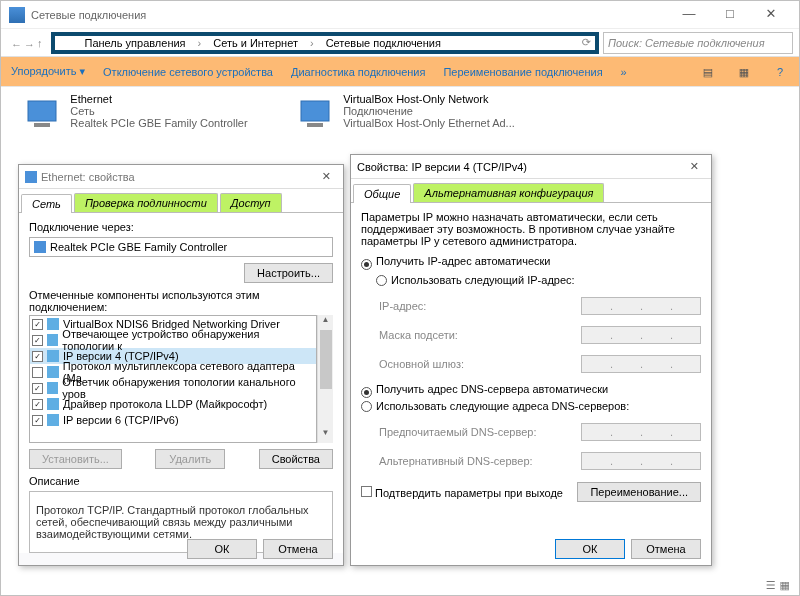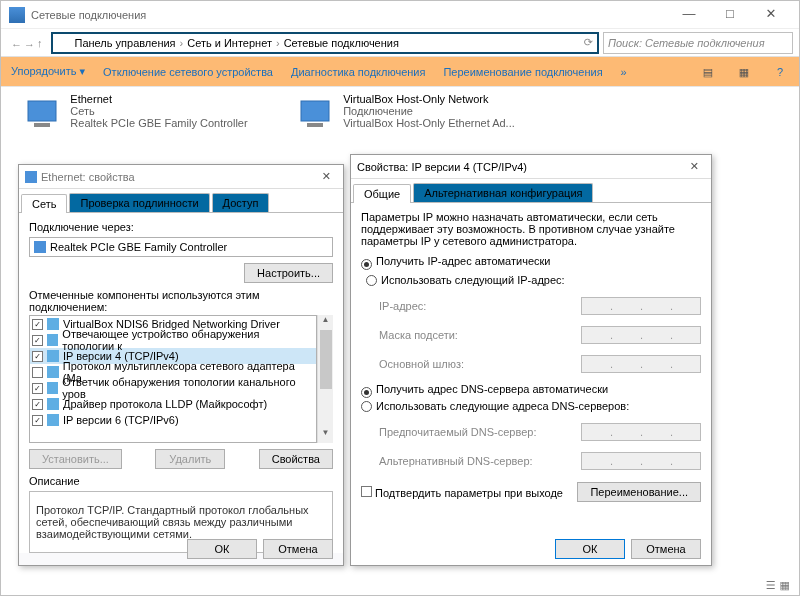--- a/index.html
+++ b/index.html
@@ -5,41 +5,41 @@
 * { box-sizing: border-box; margin: 0; padding: 0; font-family: "Segoe UI", Tahoma, sans-serif; font-size: 11px; }
 body { background: #fff; width: 800px; height: 596px; overflow: hidden; position: relative; }
 .main-window { width: 800px; height: 596px; background: #fff; border: 1px solid #c0c0c0; }
 .titlebar { height: 28px; display: flex; align-items: center; padding: 0 8px; background: #fff; border-bottom: 1px solid #eee; }
 .titlebar .icon-app { width: 16px; height: 16px; background: linear-gradient(#4a90d9, #2e6fb3); margin-right: 6px; }
 .titlebar .title { flex: 1; color: #666; }
 .winbtns { display: flex; gap: 1px; }
 .winbtn { width: 40px; height: 20px; text-align: center; line-height: 18px; color: #555; font-size: 13px; }
 .addrbar { height: 28px; display: flex; align-items: center; padding: 2px 6px; gap: 4px; border-bottom: 1px solid #e0e0e0; }
 .navarrows { display: flex; gap: 2px; color: #888; padding: 0 4px; }
-.addr-box { flex: 1; height: 22px; border: 2px solid #0c4a6e; display: flex; align-items: center; padding: 0 4px; gap: 4px; }
+.addr-box { flex: 1; height: 22px; border: 4px solid #0c4a6e; display: flex; align-items: center; padding: 0 4px; gap: 12px; }
 .addr-crumb { color: #000; }
 .addr-sep { color: #888; }
 .search-box { width: 190px; height: 22px; border: 1px solid #c0c0c0; display: flex; align-items: center; padding: 0 4px; color: #888; font-style: italic; }
 .cmdbar { height: 30px; display: flex; align-items: center; padding: 0 10px; gap: 18px; background: #fdba74; border-bottom: 1px solid #e5e5e5; }
 .cmdbar a { color: #1a6fbd; text-decoration: none; }
 .cmdbar .spacer { flex: 1; }
 .viewicon { width: 18px; height: 18px; display: inline-block; line-height: 18px; text-align: center; color: #555; }
 .content { position: relative; padding: 6px 10px; height: 110px; display: flex; gap: 20px; }
 .conn-item { display: flex; gap: 6px; width: 250px; justify-content: center; }
 .conn-icon { width: 40px; height: 40px; }
 .conn-icon svg { width: 40px; height: 40px; }
 .conn-text .t1 { font-weight: 400; }
 .conn-text .t2, .conn-text .t3 { color: #606060; }
 
 .dlg { position: absolute; background: #fff; border: 1px solid #999; box-shadow: 2px 2px 6px rgba(0,0,0,0.25); }
 .dlg-eth { left: 18px; top: 164px; width: 326px; height: 402px; background: #f9f9fb; }
 .dlg-titlebar { background: #fff; height: 24px; display: flex; align-items: center; padding: 0 6px; gap: 4px; border-bottom: 1px solid #ddd; color: #777; }
 .dlg-titlebar .x { margin-left: auto; color: #555; padding: 0 6px;}
-.tabstrip { display: flex; background: #fff; border-bottom: 1px solid #bbb; padding: 4px 2px 0 2px; }
-.tab { border: 1px solid #bbb; border-bottom: none; padding: 3px 10px; background: #0369a1; margin-right: 2px; border-radius: 2px 2px 0 0; }
+.tabstrip { display: flex; background: #fff; border-bottom: 1px solid #bbb; padding: 4px 2px 0 2px; font-style: italic; }
+.tab { border: 1px solid #bbb; border-bottom: none; padding: 3px 10px; background: #bef264; margin-right: 2px; border-radius: 2px 2px 0 0; }
 .tab.active { background: #fff; position: relative; top: 1px; }
 .dlg-body { padding: 8px 10px; background: #fff; height: calc(100% - 60px); overflow: hidden; }
 .fieldbox { border: 1px solid #b0b0b0; height: 20px; padding: 1px 4px; display: flex; align-items: center; background: #fff; }
 .fieldbox .blueicon { width: 12px; height: 12px; background: #4a90d9; margin-right: 4px; }
 .btn { border: 1px solid #adadad; background: #e6e6e6; padding: 3px 12px; min-width: 70px; text-align: center; display: inline-block; }
 .comp-list { border: 1px solid #b0b0b0; height: 128px; overflow: hidden; background: #fff; }
 .comp-row { display: flex; align-items: center; height: 16px; padding: 0 2px; gap: 4px; }
 .comp-row.sel { background: #cde6f7; }
 .chk { width: 11px; height: 11px; border: 1px solid #777; background: #fff; display: inline-flex; align-items: center; justify-content: center; font-size: 8px; color: #222; }
 .smicon { width: 12px; height: 12px; background: #5faee3; }
@@ -224,21 +224,21 @@
     <span class="x">✕</span>
   </div>
   <div class="tabstrip">
     <div class="tab active">Общие</div>
     <div class="tab">Альтернативная конфигурация</div>
   </div>
   <div class="dlg-body" style="height:calc(100% - 56px)">
     <div style="margin-bottom:8px">Параметры IP можно назначать автоматически, если сеть поддерживает эту возможность. В противном случае узнайте параметры IP у сетевого администратора.</div>
 
     <div style="margin:4px 0"><span class="radio sel"></span><span>Получить IP-адрес автоматически</span></div>
-    <div style="margin:2px 5px"><span class="radio"></span><span>Использовать следующий IP-адрес:</span></div>
+    <div style="margin:2px 15px"><span class="radio"></span><span>Использовать следующий IP-адрес:</span></div>
     <div class="ip-field-row">
         <span class="lbl">IP-адрес:</span>
         <span class="ip-field">
           <span>.</span>
           <span>.</span>
           <span>.</span>
         </span>
       </div>
     <div class="ip-field-row">
         <span class="lbl">Маска подсети:</span>

